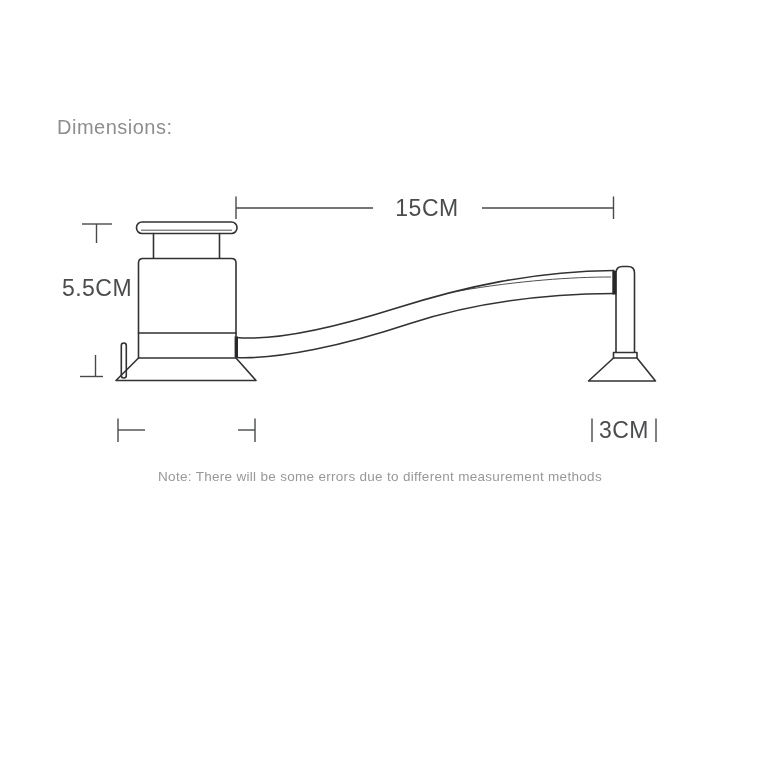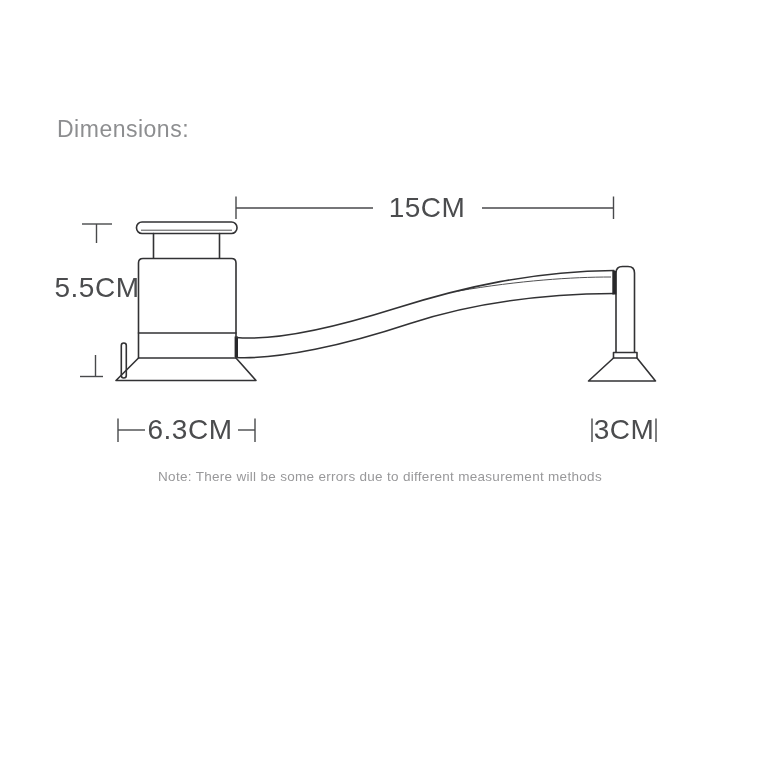--- a/index.html
+++ b/index.html
@@ -2,26 +2,26 @@
 <html style="--bg: #ffffff; --line: #323234; --line-strong: #28282a; --dim: #48494b; --label: #4b4c4e; --title: #8d8e90; --note: #98989a;"><head>
 <meta charset="utf-8">
 <style>
   html,body{margin:0;padding:0;background:#fff;}
   .canvas{
     position:relative;width:761px;height:761px;background:var(--bg,#fff);
     font-family:"Liberation Sans",sans-serif;overflow:hidden;
   }
   .page-title{
     position:absolute;left:57px;top:116px;
-    font-size:23px;letter-spacing:.5px;color:var(--title,#8d8e90);
+    font-size:20px;letter-spacing:.5px;color:var(--title,#8d8e90);
   }
   .diagram-svg{position:absolute;left:0;top:0;}
   .dim-label{
     position:absolute;transform:translate(-50%,-50%);
-    font-size:28px;letter-spacing:.5px;color:var(--label,#4b4c4e);
+    font-size:23px;letter-spacing:.5px;color:var(--label,#4b4c4e);
     white-space:nowrap;
   }
   .note-block{
     position:absolute;left:380px;top:467px;transform:translateX(-50%);
     text-align:left;font-size:13.5px;line-height:19px;
     letter-spacing:.3px;color:var(--note,#98989a);white-space:nowrap;
   }
   svg *{vector-effect:non-scaling-stroke;}
   .stroke{fill:none;stroke:var(--line,#323234);stroke-width:1.6;stroke-linecap:round;stroke-linejoin:round;}
   .stroke-thin{fill:none;stroke:var(--line,#323234);stroke-width:1;opacity:.85;}
@@ -79,20 +79,19 @@
       <path class="dimline" d="M118,430 H145"></path>
       <path class="dimline" d="M238,430 H255"></path>
 
       <path class="dimline" d="M592,418.5 V442"></path>
       <path class="dimline" d="M656,418.5 V442"></path>
     </g>
   </svg>
 
   <div class="dim-label" style="left:427px;top:208px;">15CM</div>
   <div class="dim-label" style="left:97px;top:288px;">5.5CM</div>
-  <div class="dim-label" style="left:190px;top:430px;">6.3CM</div>
   <div class="dim-label" style="left:624px;top:430px;">3CM</div>
 
   <div class="note-block">
     <div>Note: There will be some errors due to different measurement methods</div>
   </div>
 
 </div>
 
 </body></html>

